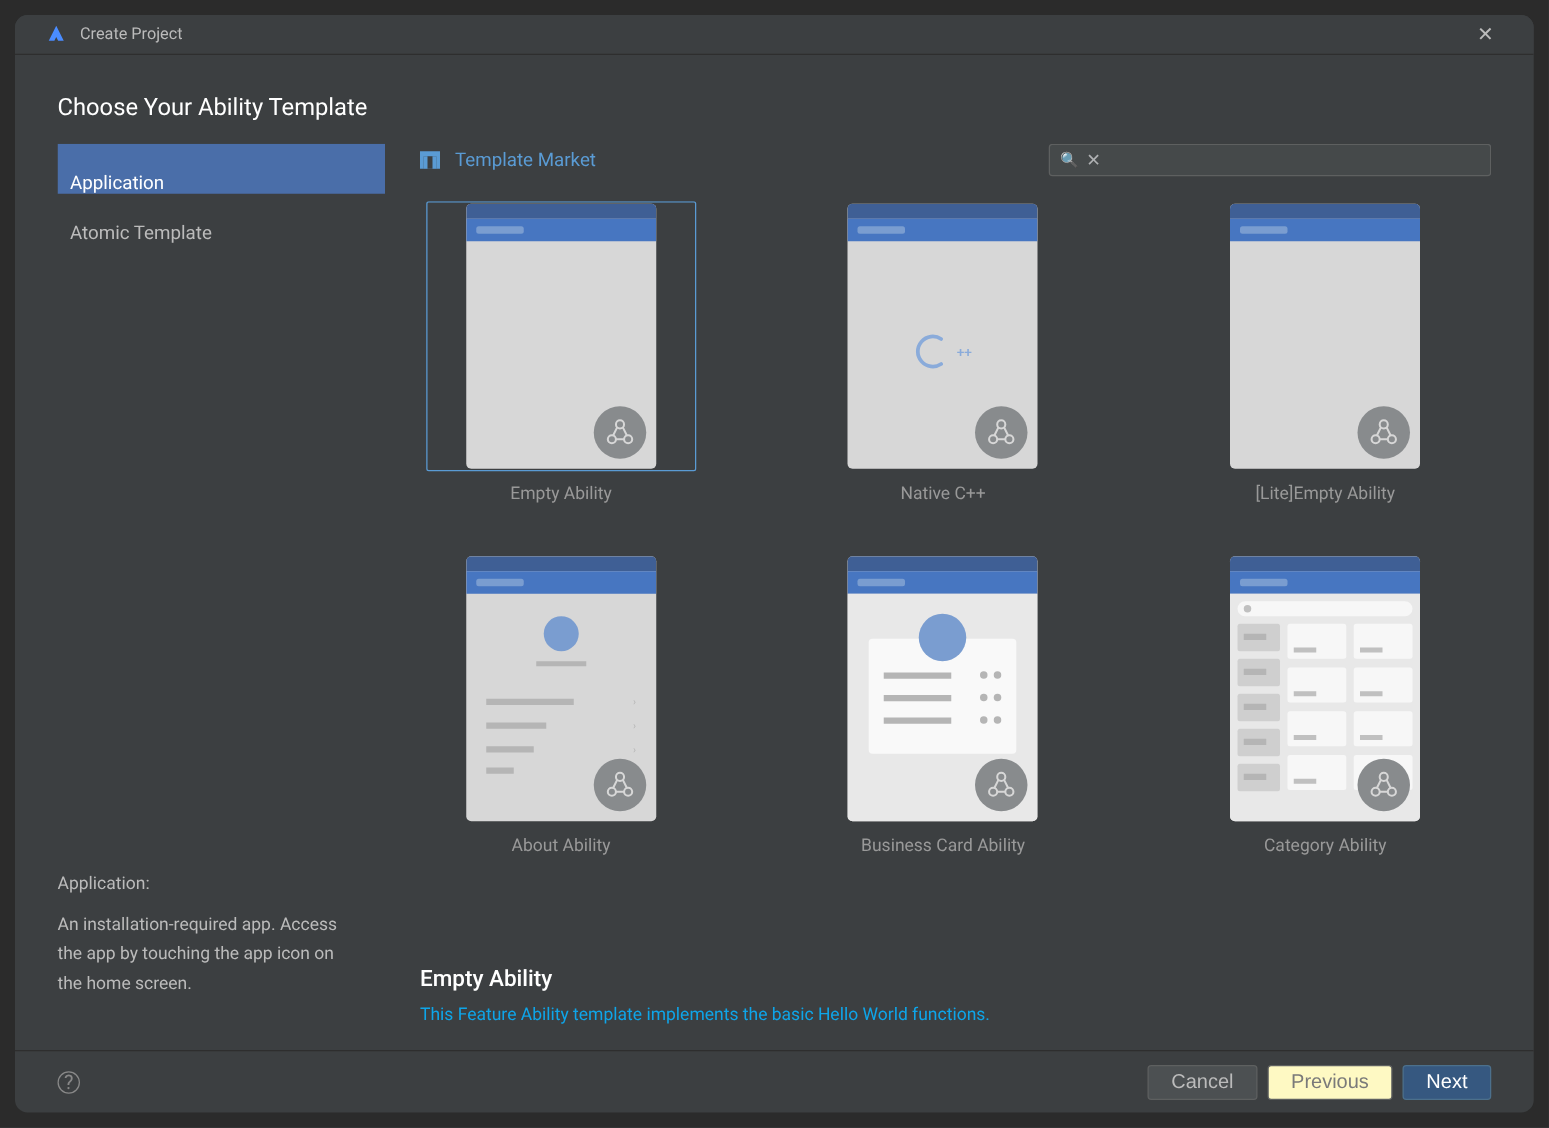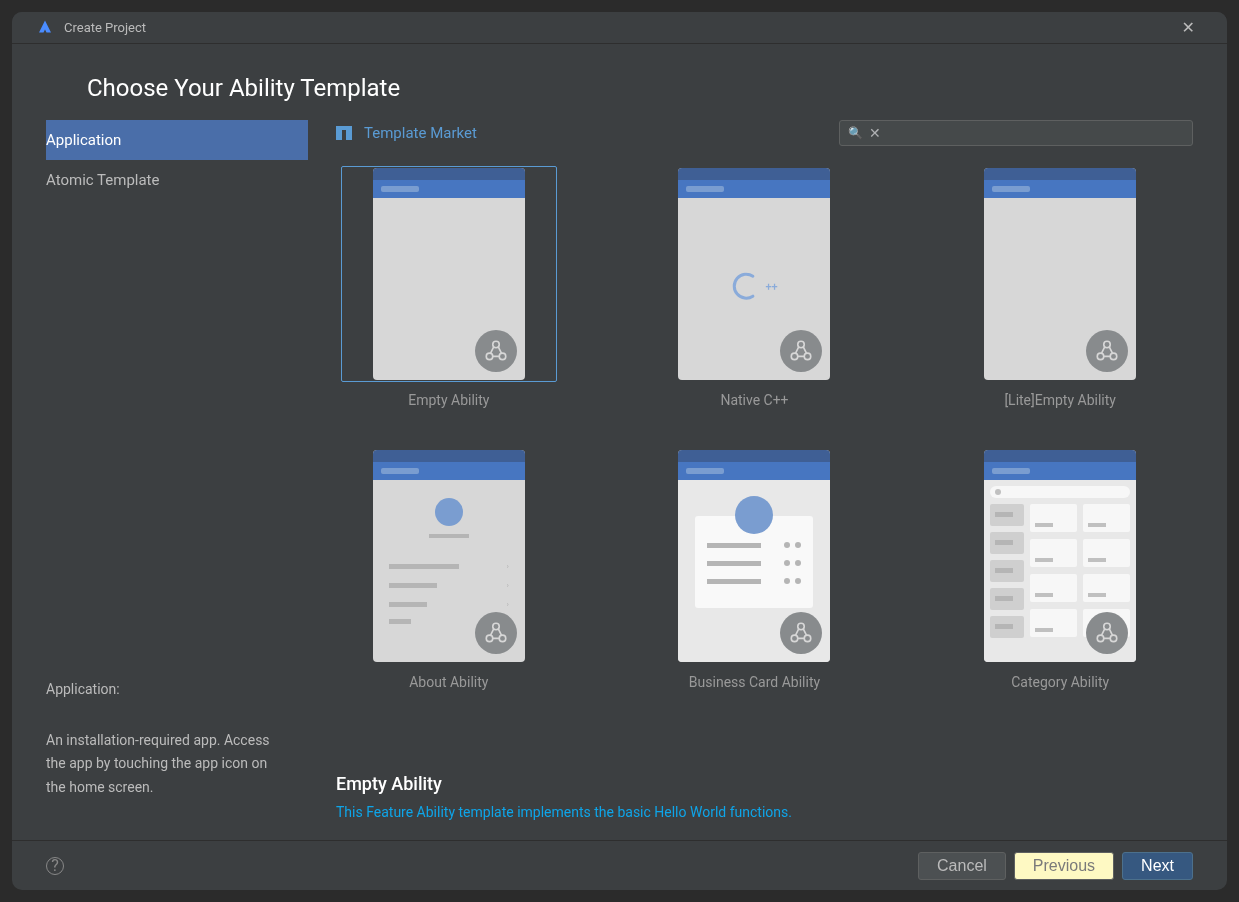--- a/index.html
+++ b/index.html
@@ -49,57 +49,56 @@
 }
 .body-area {
   flex: 1;
   display: flex;
   flex-direction: column;
   padding: 30px 34px 0 34px;
   overflow: hidden;
 }
 .heading {
   color: #ffffff;
-  font-size: 24px;
+  font-size: 19px;
   font-weight: 400;
   margin-bottom: 18px;
-  margin-left: 41px;
 }
 .content-row {
   flex: 1;
   display: flex;
   overflow: hidden;
 }
 .sidebar {
   width: 262px;
   display: flex;
   flex-direction: column;
 }
 .sidebar-item {
   height: 40px;
   display: flex;
-  align-items: center;
-  padding-left: 0;
+  align-items: flex-end;
+  padding-left: 10px;
   color: #bbbbbb;
   font-size: 15px;
   cursor: pointer;
 }
 .sidebar-item.selected {
   background: #4a6ea9;
   color: #ffffff;
 }
 .sidebar-desc {
   margin-top: auto;
   margin-bottom: 40px;
   padding-right: 20px;
 }
 .sidebar-desc-title {
   color: #bbbbbb;
   font-size: 14px;
-  margin-bottom: 32px;
+  margin-bottom: 14px;
 }
 .sidebar-desc-text {
   color: #bbbbbb;
   font-size: 14px;
   line-height: 1.7;
 }
 .main {
   flex: 1;
   display: flex;
   flex-direction: column;

